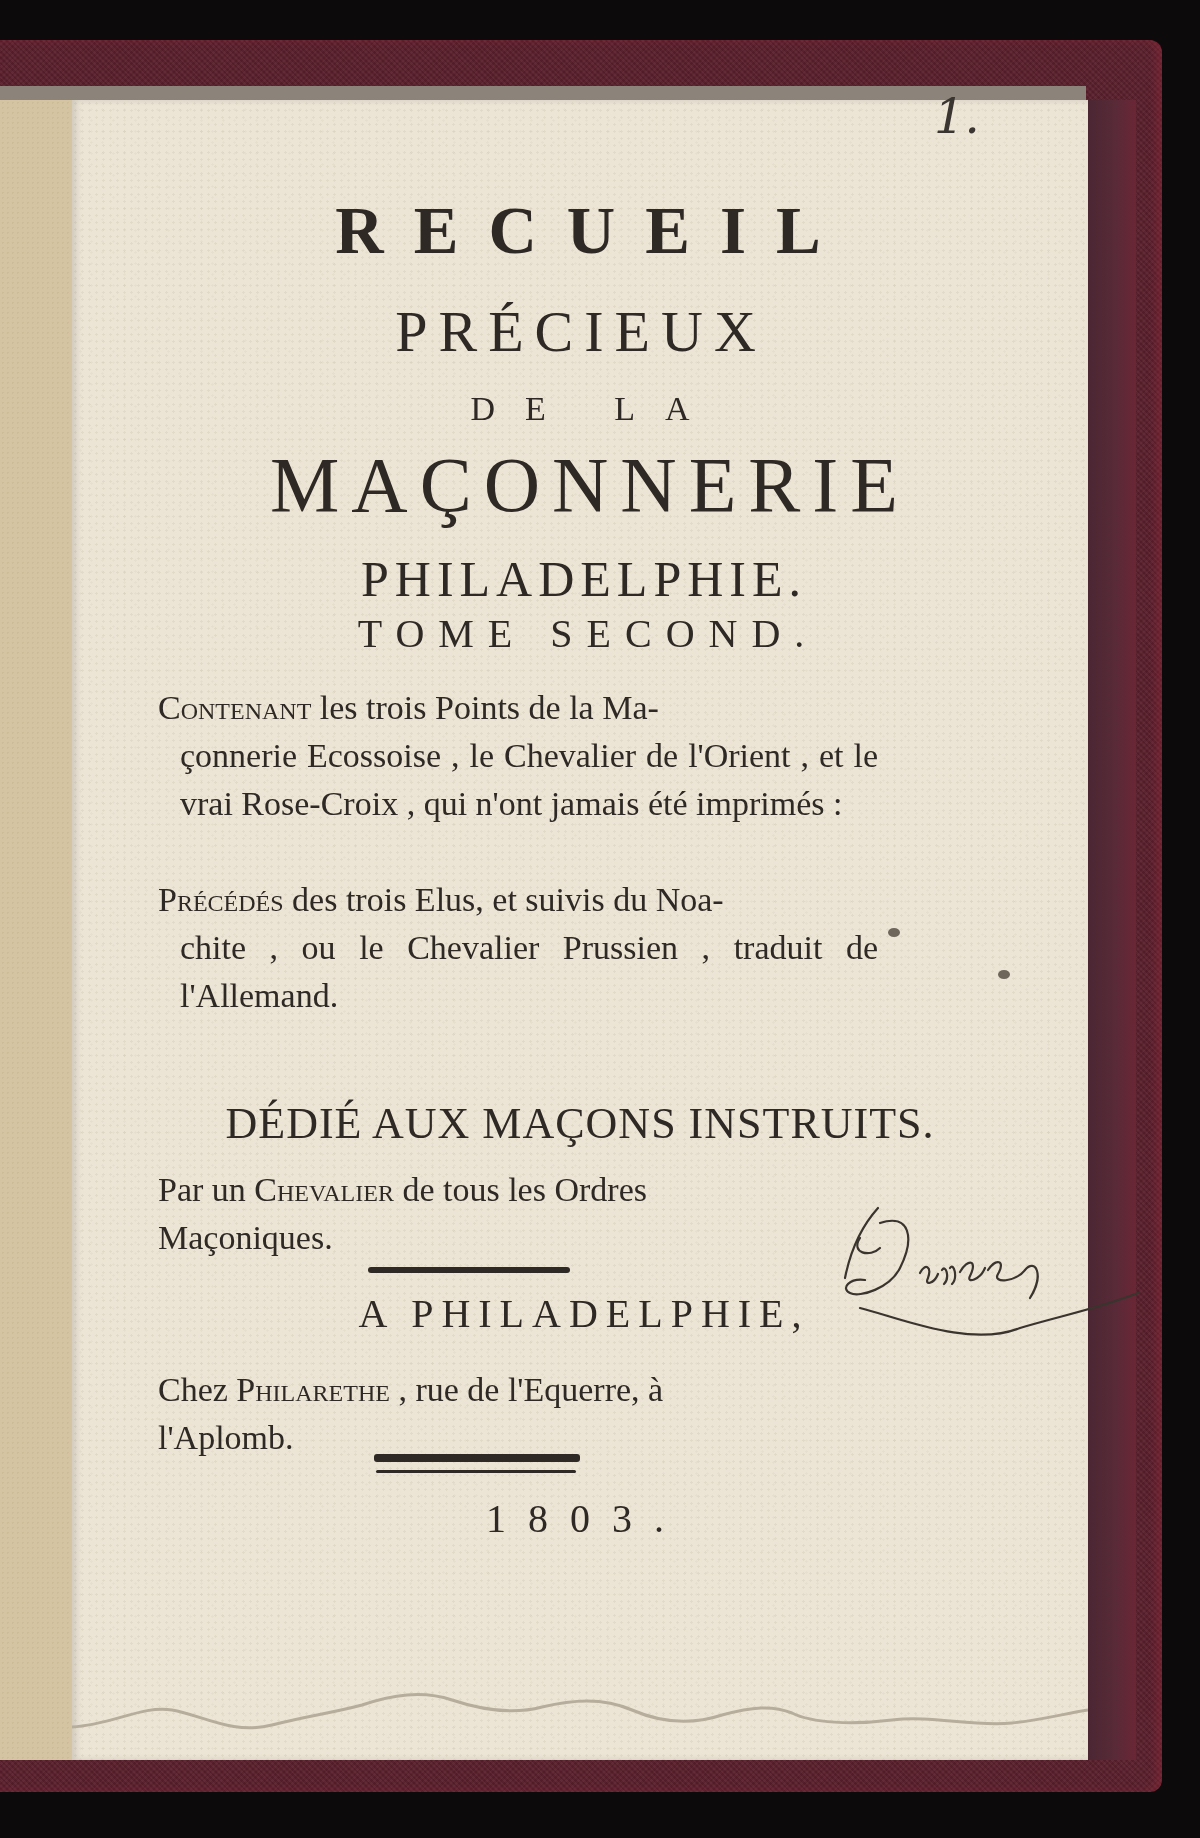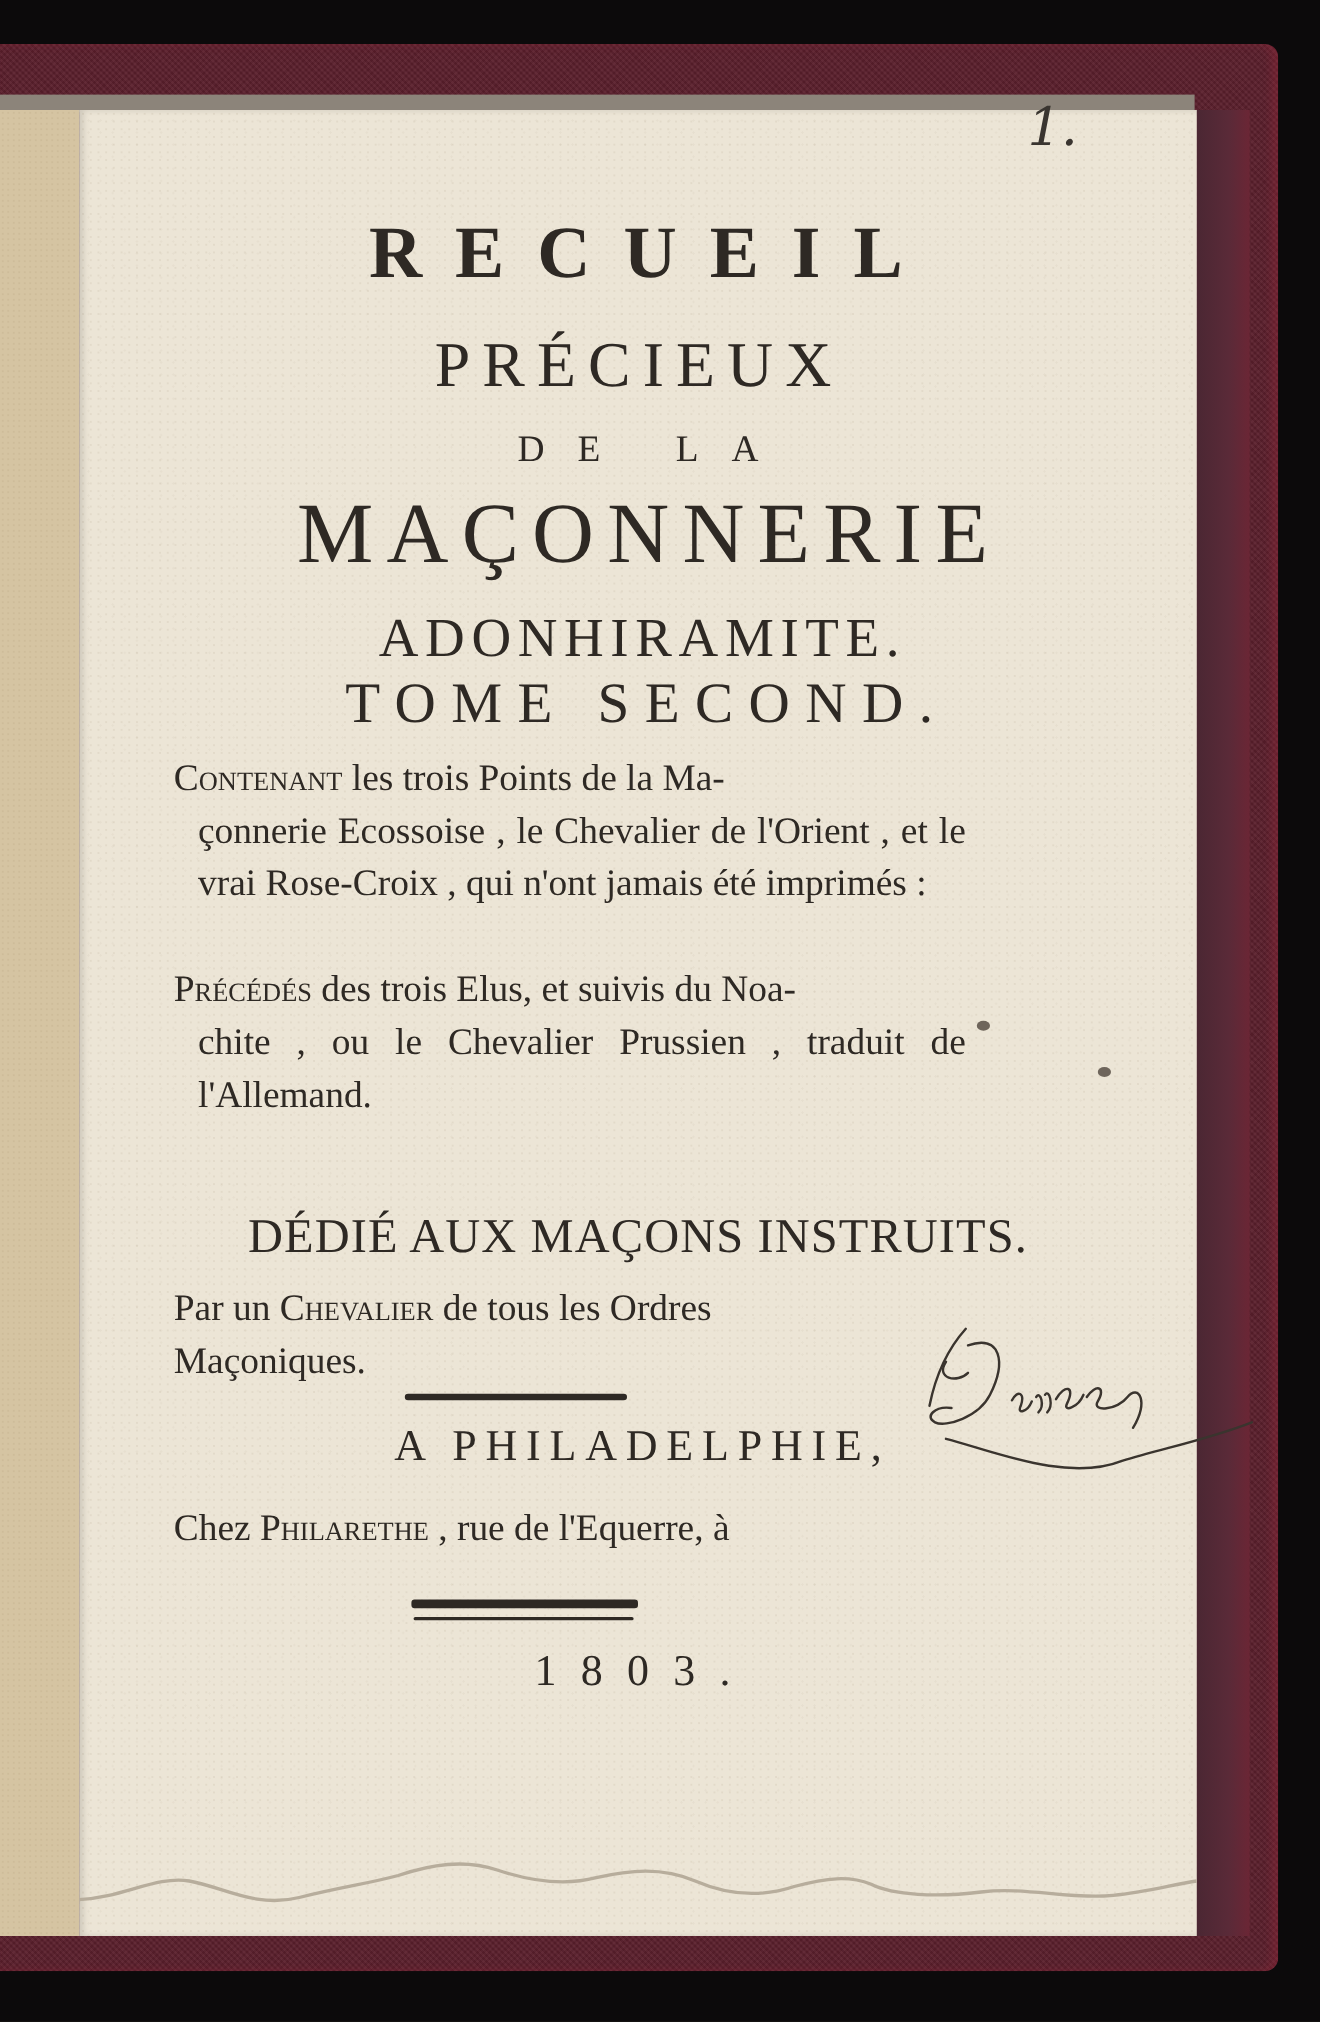--- a/index.html
+++ b/index.html
@@ -39,21 +39,21 @@
     background-position: 0 0, 3px 4px;
     box-shadow: inset 4px 0 6px rgba(0,0,0,0.12);
   }
 
   .line { position: absolute; left: 0; width: 100%; text-align: center; white-space: nowrap; }
   .t-recueil { top: 92px; font-size: 67px; letter-spacing: 30px; font-weight: bold; padding-left: 26px; }
   .t-precieux { top: 198px; font-size: 58px; letter-spacing: 11px; padding-left: 2px; }
   .t-dela { top: 290px; font-size: 34px; letter-spacing: 30px; padding-left: 30px; }
   .t-maconnerie { top: 340px; font-size: 78px; letter-spacing: 12px; padding-left: 20px; }
   .t-adon { top: 450px; font-size: 50px; letter-spacing: 6px; padding-left: 8px; }
-  .t-tome { top: 510px; font-size: 52px; letter-spacing: 14px; padding-left: 16px; }
+  .t-tome { top: 510px; font-size: 40px; letter-spacing: 14px; padding-left: 16px; }
 
   .para { position: absolute; left: 86px; width: 720px; font-size: 34px; line-height: 48px; text-align: justify; text-align-last: left; margin-top: 16px; }
   .para .hang { padding-left: 22px; display: block; }
   .sc { font-variant: small-caps; }
   .p-contenant { top: 568px; }
   .p-precedes { top: 760px; }
   .p-enrichi { top: 900px; }
   .t-dedie { top: 998px; font-size: 44px; letter-spacing: 1px; }
   .p-par { top: 1050px; }
 
@@ -80,21 +80,21 @@
 <div class="flyleaf"></div>
 
 <div class="page">
 
   <div class="pencil-num">1.</div>
 
   <div class="line t-recueil">RECUEIL</div>
   <div class="line t-precieux">PRÉCIEUX</div>
   <div class="line t-dela">DE LA</div>
   <div class="line t-maconnerie">MAÇONNERIE</div>
-  <div class="line t-adon">ADONHIRAMITE.</div>
+  <div class="line t-adon">PHILADELPHIE.</div>
   <div class="line t-tome">TOME SECOND.</div>
 
   <div class="para p-contenant">
     <span class="sc">Contenant</span><span> les trois Points de la Ma-</span>
     <span class="hang">çonnerie Ecossoise , le Chevalier de l'Orient , et le vrai Rose-Croix , qui n'ont jamais été imprimés :</span>
   </div>
 
   <div class="para p-precedes">
     <span class="sc">Précédés</span><span> des trois Elus, et suivis du Noa-</span>
     <span class="hang">chite , ou le Chevalier Prussien , traduit de l'Allemand.</span>
@@ -107,20 +107,21 @@
     <span>Par un </span><span class="sc">Chevalier</span><span> de tous les Ordres</span>
     <span class="hang" style="text-align:center;padding-left:0">Maçoniques.</span>
   </div>
 
   <div class="rule rule-1"></div>
 
   <div class="line t-phil">A PHILADELPHIE,</div>
 
   <div class="para p-chez">
     <span>Chez </span><span class="sc">Philarethe</span><span> , rue de l'Equerre, à</span>
+    <span class="hang" style="text-align:center;padding-left:0">l'Aplomb.</span>
   </div>
 
   <div class="rule rule-2a"></div>
   <div class="rule rule-2b"></div>
 
   <div class="line t-year">1803.</div>
 
   <svg class="signature" viewBox="0 0 320 140">
     <g fill="none" stroke="#3a342e" stroke-width="2.2" stroke-linecap="round">
       <path d="M58 10 C40 30, 30 55, 25 80"></path>

